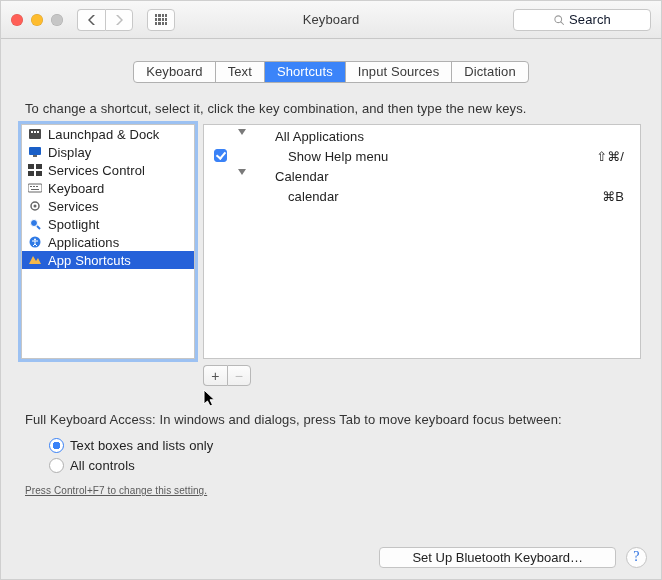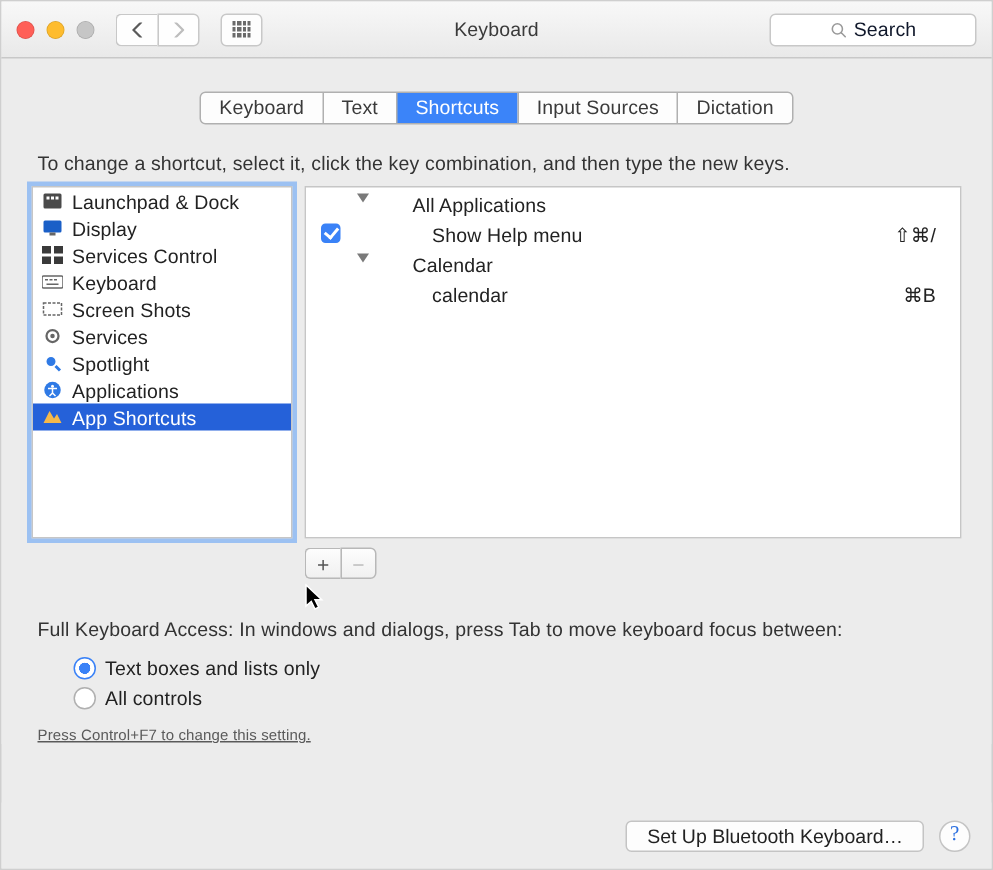--- a/index.html
+++ b/index.html
@@ -114,21 +114,21 @@
     width: 15px; height: 15px; border-radius: 50%; border: 1px solid #b0b0b0; background: #fff; position: relative; flex: none;
   }
   .radio.checked { border-color: #3a82f7; background: radial-gradient(circle at center, #3a82f7 0 40%, #fff 42% 100%); }
   .hint { margin: 10px 0 0 4px; font-size: 10px; color: #5a5a5a; text-decoration: underline; }
   .footer {
     position: absolute; bottom: 0; left: 0; right: 0; height: 44px;
     display: flex; align-items: center; justify-content: flex-end; padding: 0 14px; background:#ececec;
   }
   .bt-btn {
     background: #fdfdfd; border: 1px solid #c4c4c4; border-radius: 4px;
-    padding: 2px 13px; font-size: 13px; color: #222; height: 21px; line-height: 15px;
+    padding: 2px 32px; font-size: 13px; color: #222; height: 21px; line-height: 15px;
   }
   .help-btn {
     width: 21px; height: 21px; border-radius: 50%; border: 1px solid #c4c4c4;
     background: #fdfdfd; margin-left: 10px; display: flex; align-items: center; justify-content: center;
     color: #2a6fe0; font-family: Georgia, serif; font-size: 14px;
   }
   .window { position: relative; width: 662px; height: 580px; border: 1px solid #cfcfcf; background:#ececec; }
 </style>
 </head>
 <body>
@@ -234,28 +234,20 @@
                 <rect x="5" y="4" width="2" height="1" fill="#666"></rect>
                 <rect x="8" y="4" width="2" height="1" fill="#666"></rect>
                 <rect x="3" y="7" width="8" height="1" fill="#666"></rect>
               </svg>
             </span>
           <span>Keyboard</span>
         </div>
         <div class="cat-item">
           <span class="cat-icon">
               <svg width="14" height="12">
-                <rect x="1" y="2" width="12" height="8" fill="none" stroke="#666" stroke-dasharray="2 1"></rect>
-              </svg>
-            </span>
-          <span>Screen Shots</span>
-        </div>
-        <div class="cat-item">
-          <span class="cat-icon">
-              <svg width="14" height="12">
                 <circle cx="7" cy="6" r="4" fill="none" stroke="#666" stroke-width="1.5"></circle>
                 <circle cx="7" cy="6" r="1.5" fill="#666"></circle>
               </svg>
             </span>
           <span>Services</span>
         </div>
         <div class="cat-item">
           <span class="cat-icon">
               <svg width="14" height="12">
                 <circle cx="6" cy="5" r="3.5" fill="#2f7ae5" stroke="#fff" stroke-width="1"></circle>

